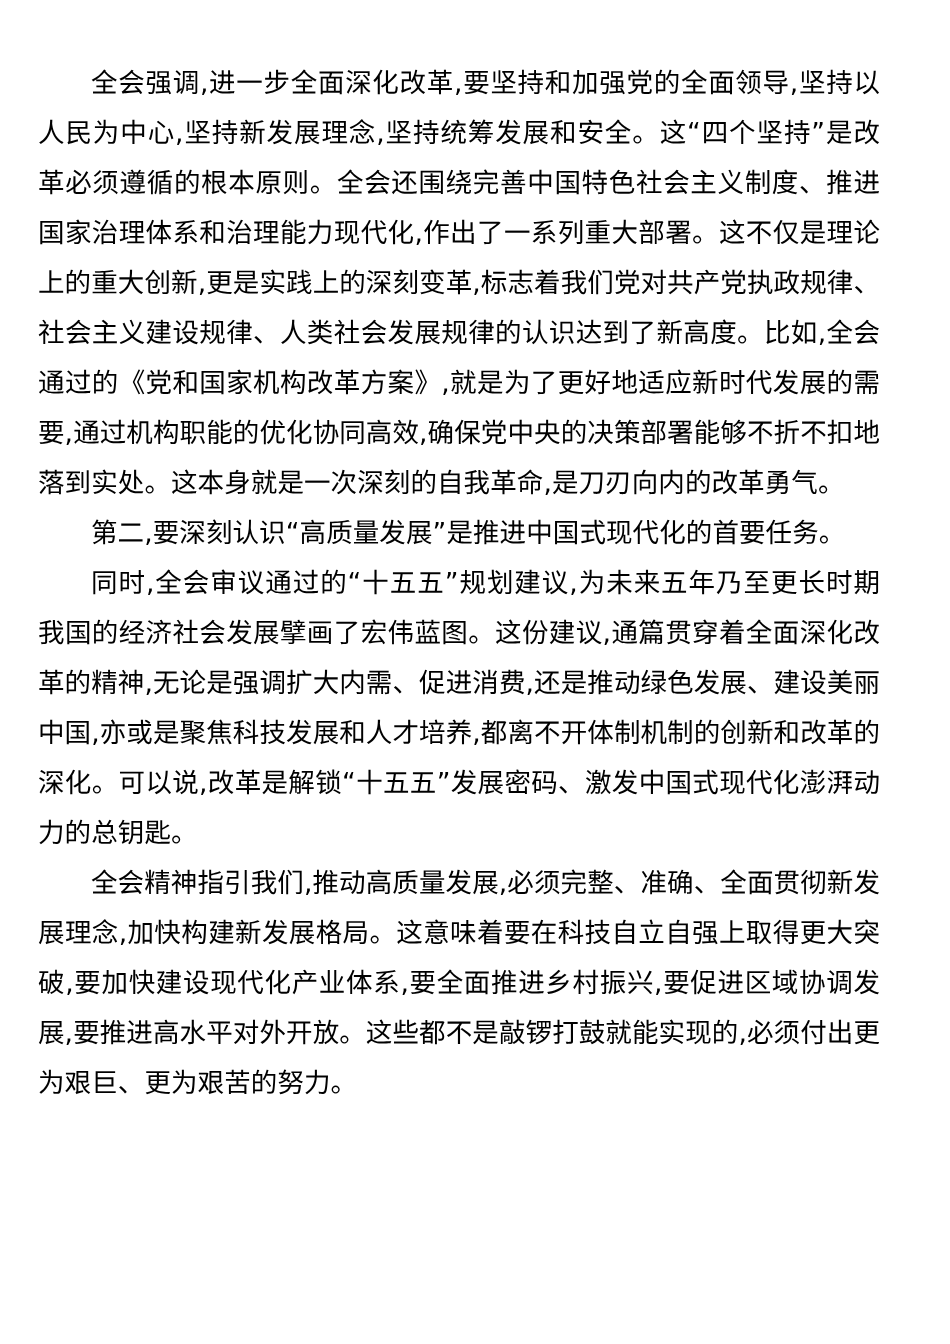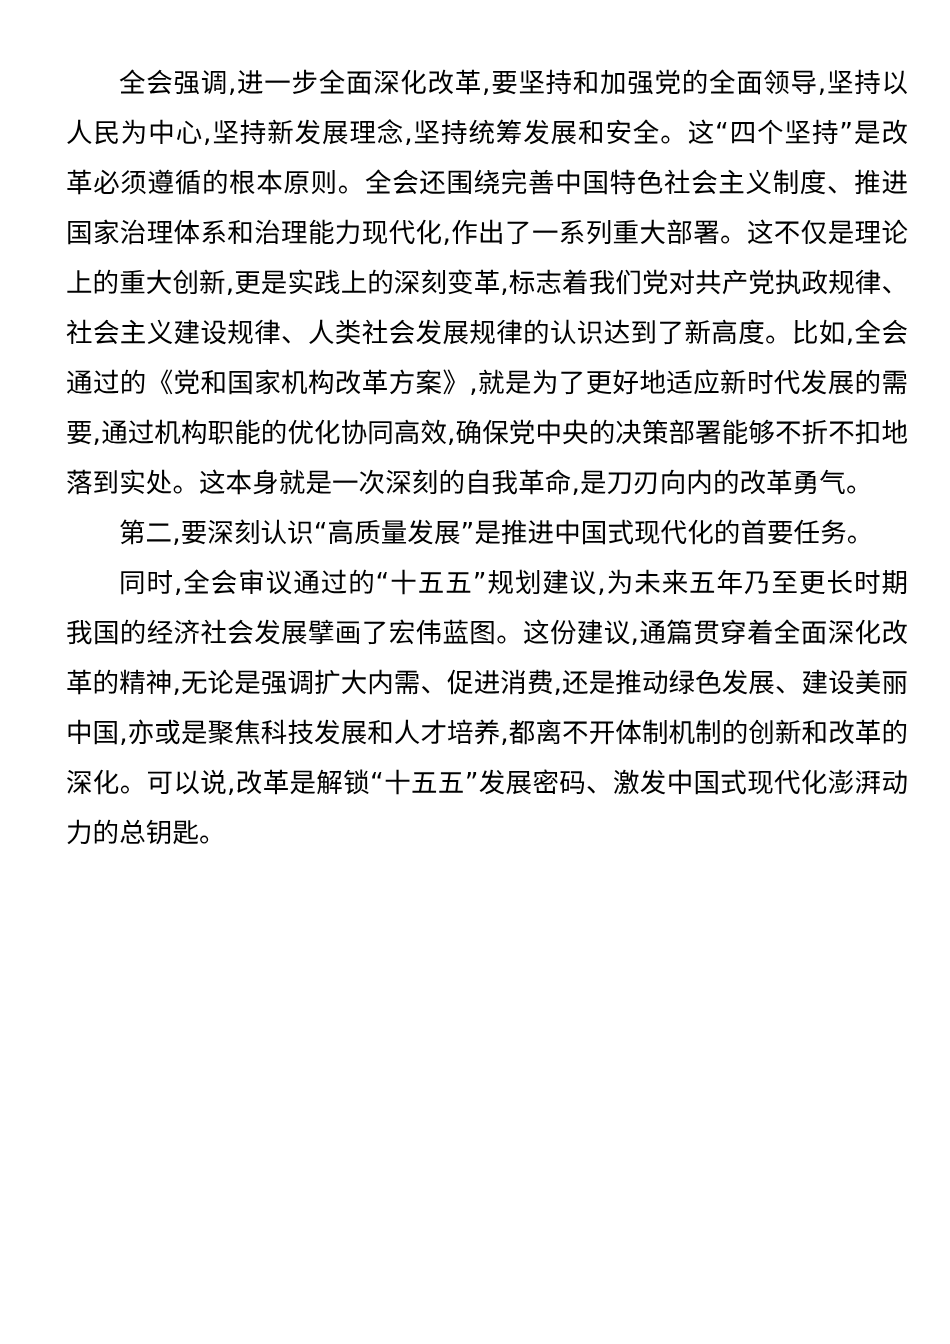--- a/index.html
+++ b/index.html
@@ -14,21 +14,21 @@
     width: 950px;
     height: 1344px;
     background: #ffffff;
     margin: 0 auto;
     overflow: hidden;
     box-sizing: border-box;
   }
 
   .doc-body {
     position: absolute;
-    left: 66px;
+    left: 38px;
     top: 58px;
     width: 842px;
   }
 
   .para {
     font-family: "DejaVu Sans", "Liberation Sans", sans-serif;
     font-size: 26.5px;
     line-height: 50px;
     color: #000000;
     text-align: justify;
@@ -48,15 +48,16 @@
 <div class="page">
   <div class="doc-body">
 
     <p class="para">全会强调,进一步全面深化改革,要坚持和加强党的全面领导,坚持以人民为中心,坚持新发展理念,坚持统筹发展和安全。这“四个坚持”是改革必须遵循的根本原则。全会还围绕完善中国特色社会主义制度、推进国家治理体系和治理能力现代化,作出了一系列重大部署。这不仅是理论上的重大创新,更是实践上的深刻变革,标志着我们党对共产党执政规律、社会主义建设规律、人类社会发展规律的认识达到了新高度。比如,全会通过的《党和国家机构改革方案》,就是为了更好地适应新时代发展的需要,通过机构职能的优化协同高效,确保党中央的决策部署能够不折不扣地落到实处。这本身就是一次深刻的自我革命,是刀刃向内的改革勇气。</p>
 
     <p class="para">第二,要深刻认识“高质量发展”是推进中国式现代化的首要任务。</p>
 
     <p class="para">同时,全会审议通过的“十五五”规划建议,为未来五年乃至更长时期我国的经济社会发展擘画了宏伟蓝图。这份建议,通篇贯穿着全面深化改革的精神,无论是强调扩大内需、促进消费,还是推动绿色发展、建设美丽中国,亦或是聚焦科技发展和人才培养,都离不开体制机制的创新和改革的深化。可以说,改革是解锁“十五五”发展密码、激发中国式现代化澎湃动力的总钥匙。</p>
 
 
+    <p class="para">全会精神指引我们,推动高质量发展,必须完整、准确、全面贯彻新发展理念,加快构建新发展格局。这意味着要在科技自立自强上取得更大突破,要加快建设现代化产业体系,要全面推进乡村振兴,要促进区域协调发展,要推进高水平对外开放。这些都不是敲锣打鼓就能实现的,必须付出更为艰巨、更为艰苦的努力。</p>
 
   </div>
 </div>
 
 </body></html>

